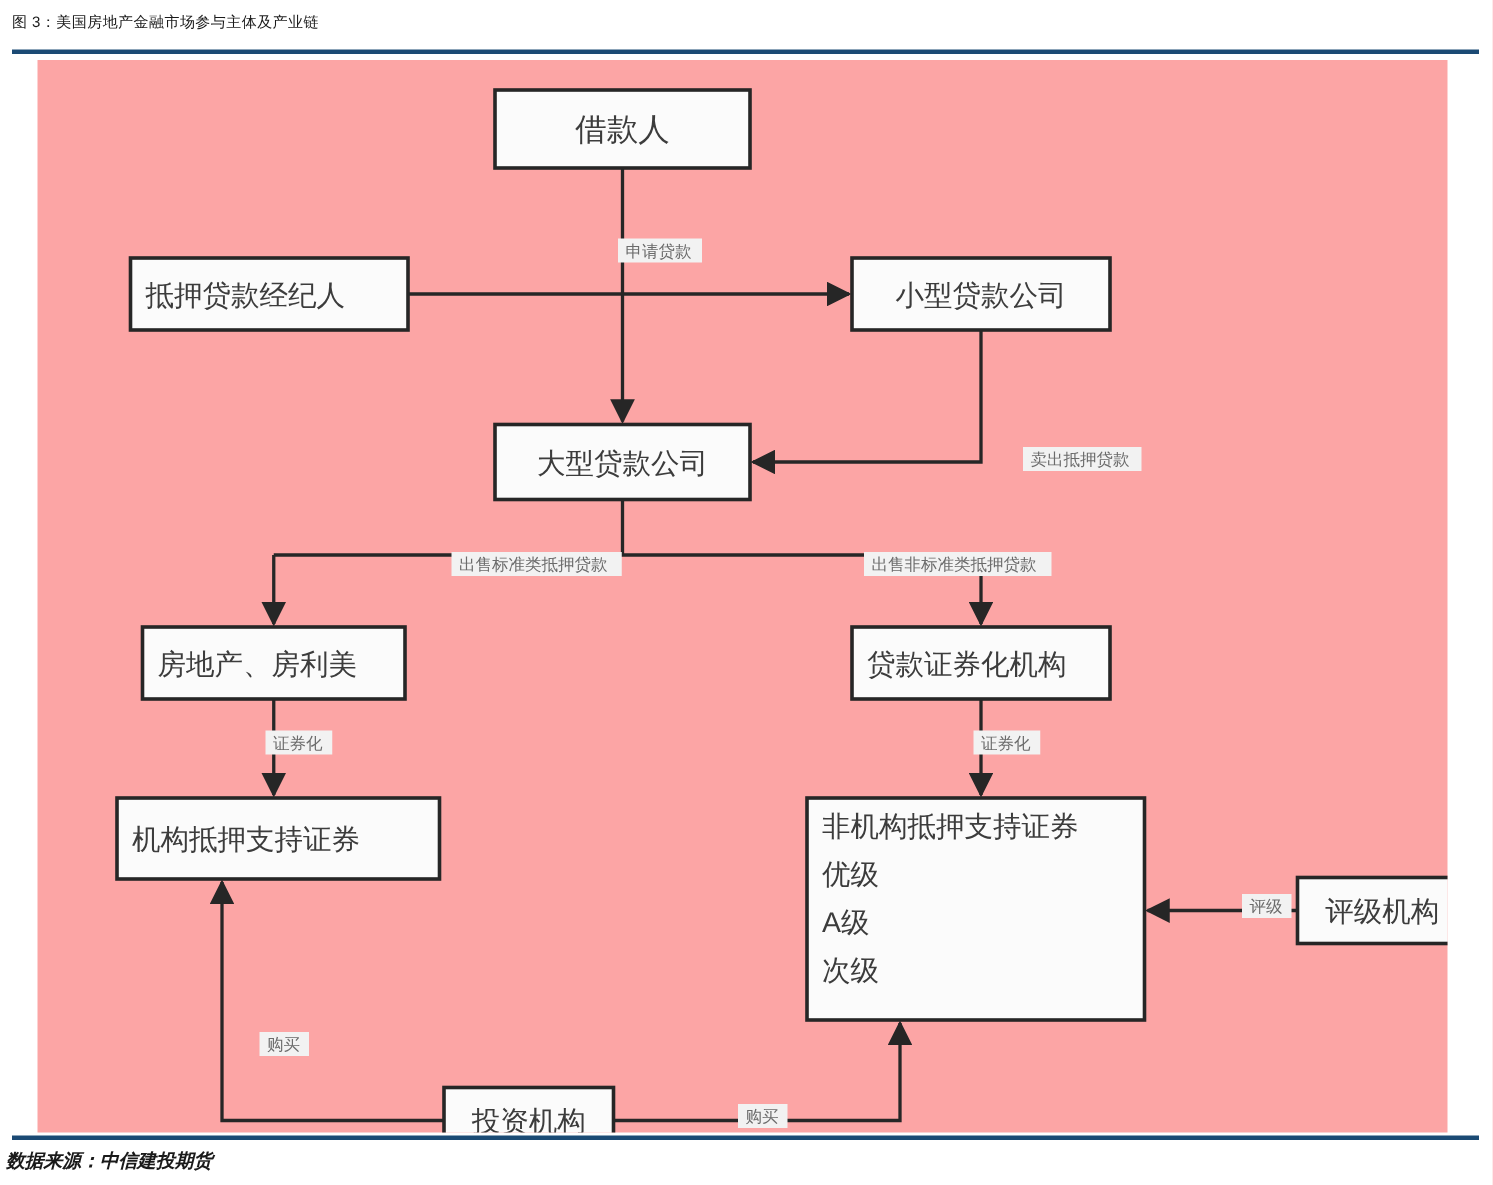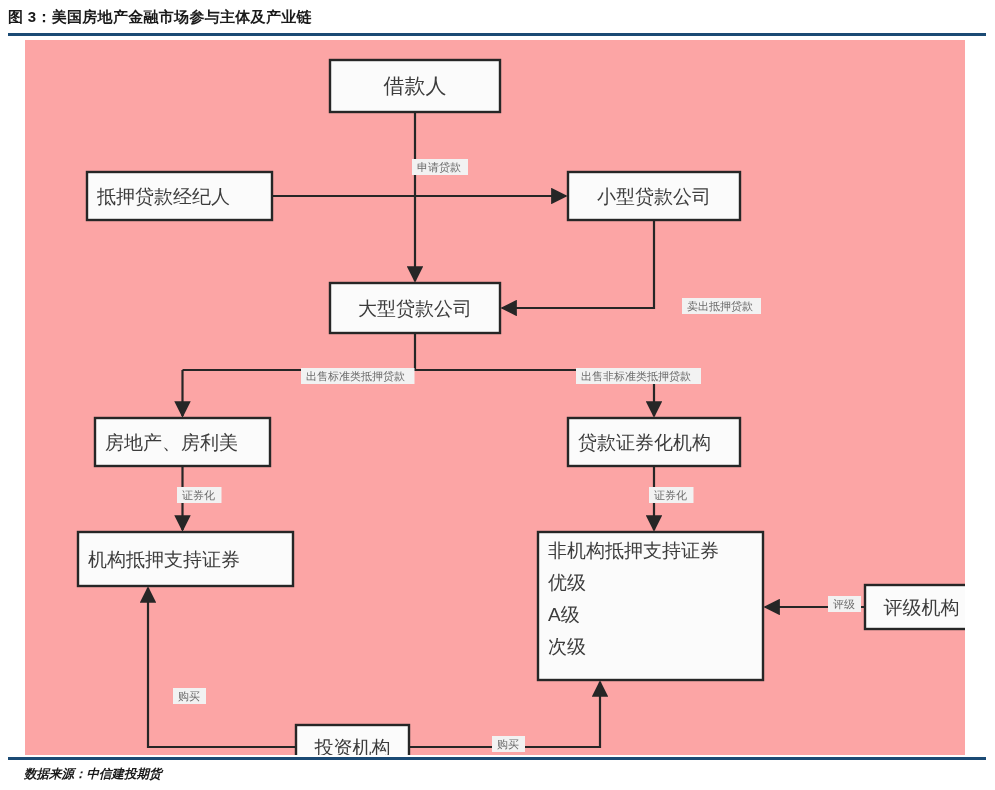--- a/index.html
+++ b/index.html
@@ -1,26 +1,26 @@
 <!DOCTYPE html>
 <html><head>
 <meta charset="utf-8">
 <style>
   html,body{margin:0;padding:0;background:#ffffff;}
   body{width:995px;height:790px;font-family:"Liberation Sans","DejaVu Sans",sans-serif;position:relative;overflow:hidden;}
   .page{position:absolute;left:0;top:0;width:995px;height:790px;}
 
-  .fig-title{position:absolute;left:8px;top:8px;font-size:15px;font-weight:bold;color:#1a1a1a;letter-spacing:.3px;white-space:nowrap;}
+  .fig-title{position:absolute;left:8px;top:8px;font-size:10px;font-weight:normal;color:#1a1a1a;letter-spacing:.3px;white-space:nowrap;}
   .rule-top{position:absolute;left:8px;top:33px;width:978px;height:3px;background:#1b4a74;}
 
   .canvas{position:absolute;left:25px;top:40px;width:940px;height:715px;background:#fca5a5;}
   .canvas svg{display:block;}
 
   .rule-bottom{position:absolute;left:8px;top:757px;width:978px;height:3px;background:#1b4a74;}
-  .source{position:absolute;left:24px;top:766px;font-size:12.5px;font-weight:bold;font-style:italic;color:#1a1a1a;white-space:nowrap;}
+  .source{position:absolute;left:4px;top:766px;font-size:12.5px;font-weight:bold;font-style:italic;color:#1a1a1a;white-space:nowrap;}
 
   .node-label{font-family:"Liberation Sans","DejaVu Sans",sans-serif;fill:#3c3c3c;}
   .edge-label{font-family:"Liberation Sans","DejaVu Sans",sans-serif;fill:#6b6b6b;font-size:11px;}
 </style>
 </head>
 <body>
 
 <div class="page">
 
   <div class="fig-title">图 3：美国房地产金融市场参与主体及产业链</div>

